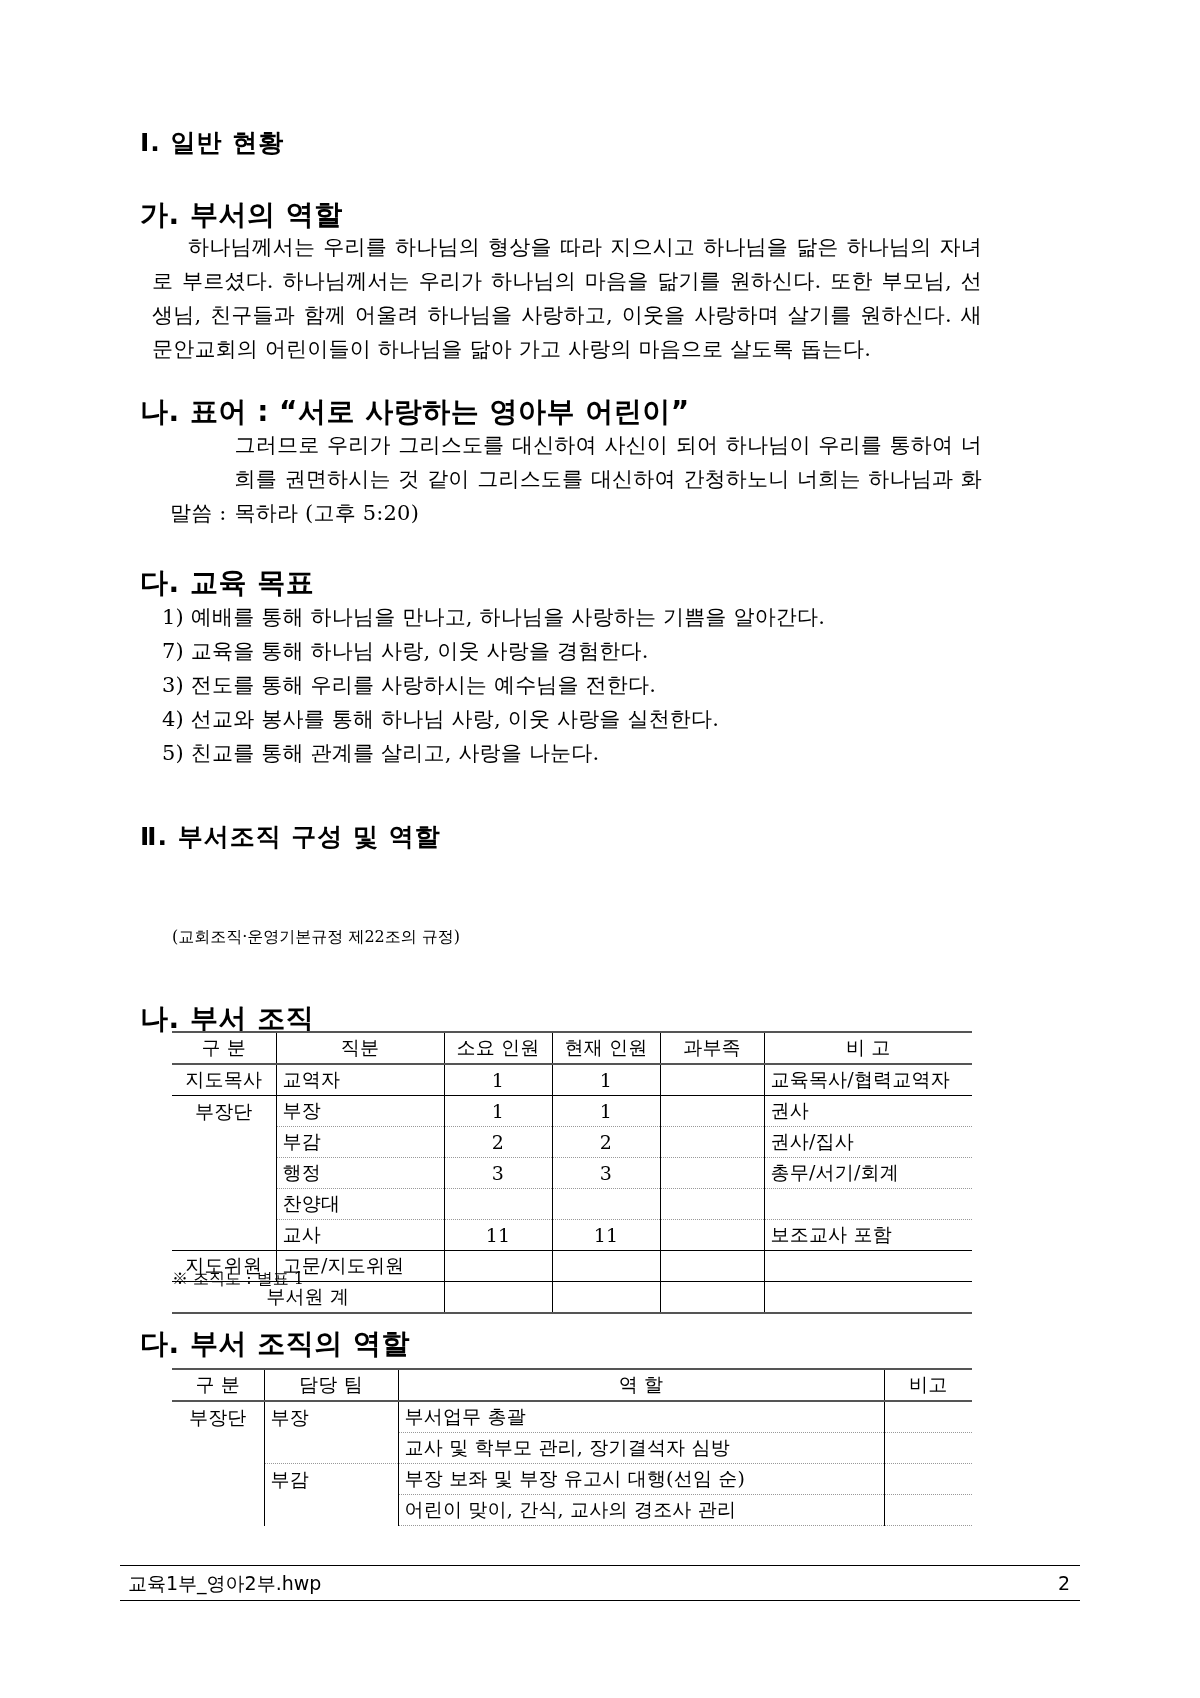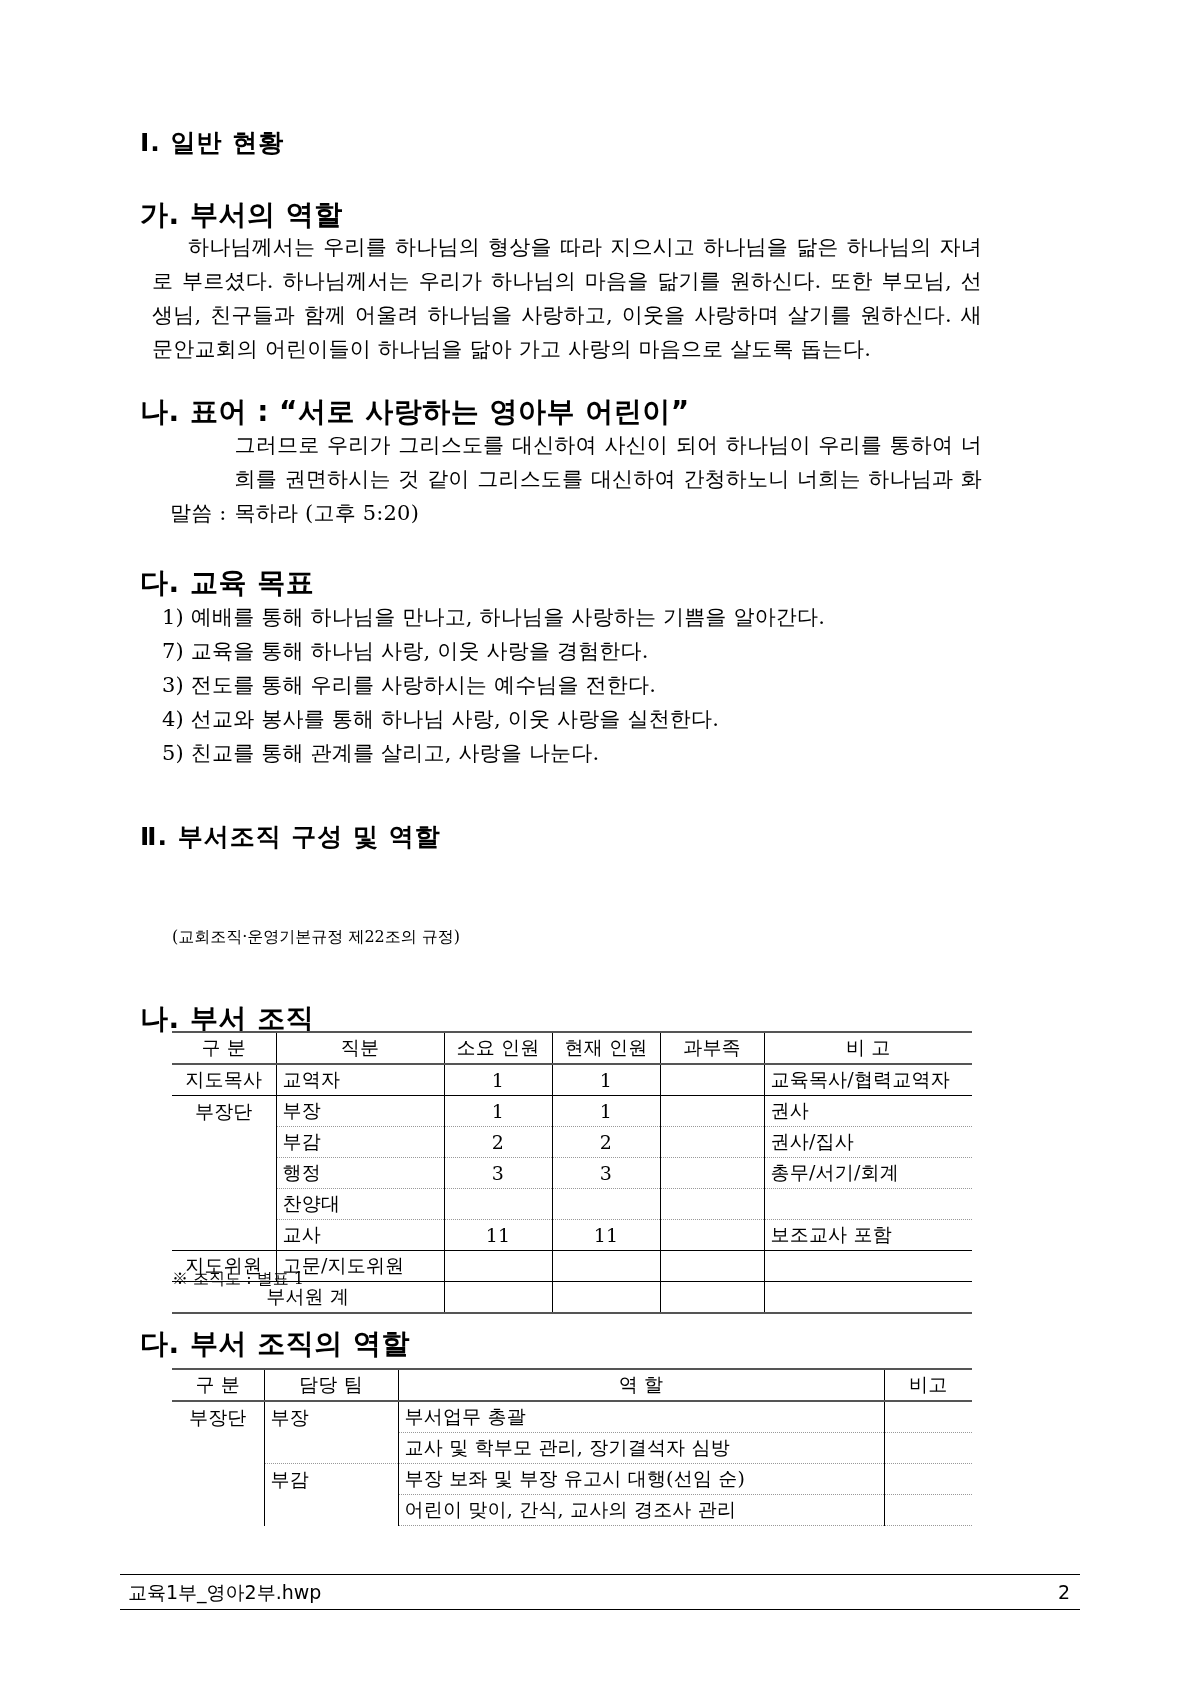--- a/index.html
+++ b/index.html
@@ -95,21 +95,20 @@
     position: absolute;
     left: 120px;
     top: 1565px;
     width: 960px;
     border-top: 1px solid #000;
     border-bottom: 1px solid #000;
     height: 34px;
     line-height: 34px;
     font-size: 19px;
     font-family: "DejaVu Sans", "Liberation Sans", sans-serif;
-    margin-top: 9px;
   }
   .footer-left {
     position: absolute;
     left: 8px;
     top: 0;
   }
   .footer-right {
     position: absolute;
     right: 10px;
     top: 0;

